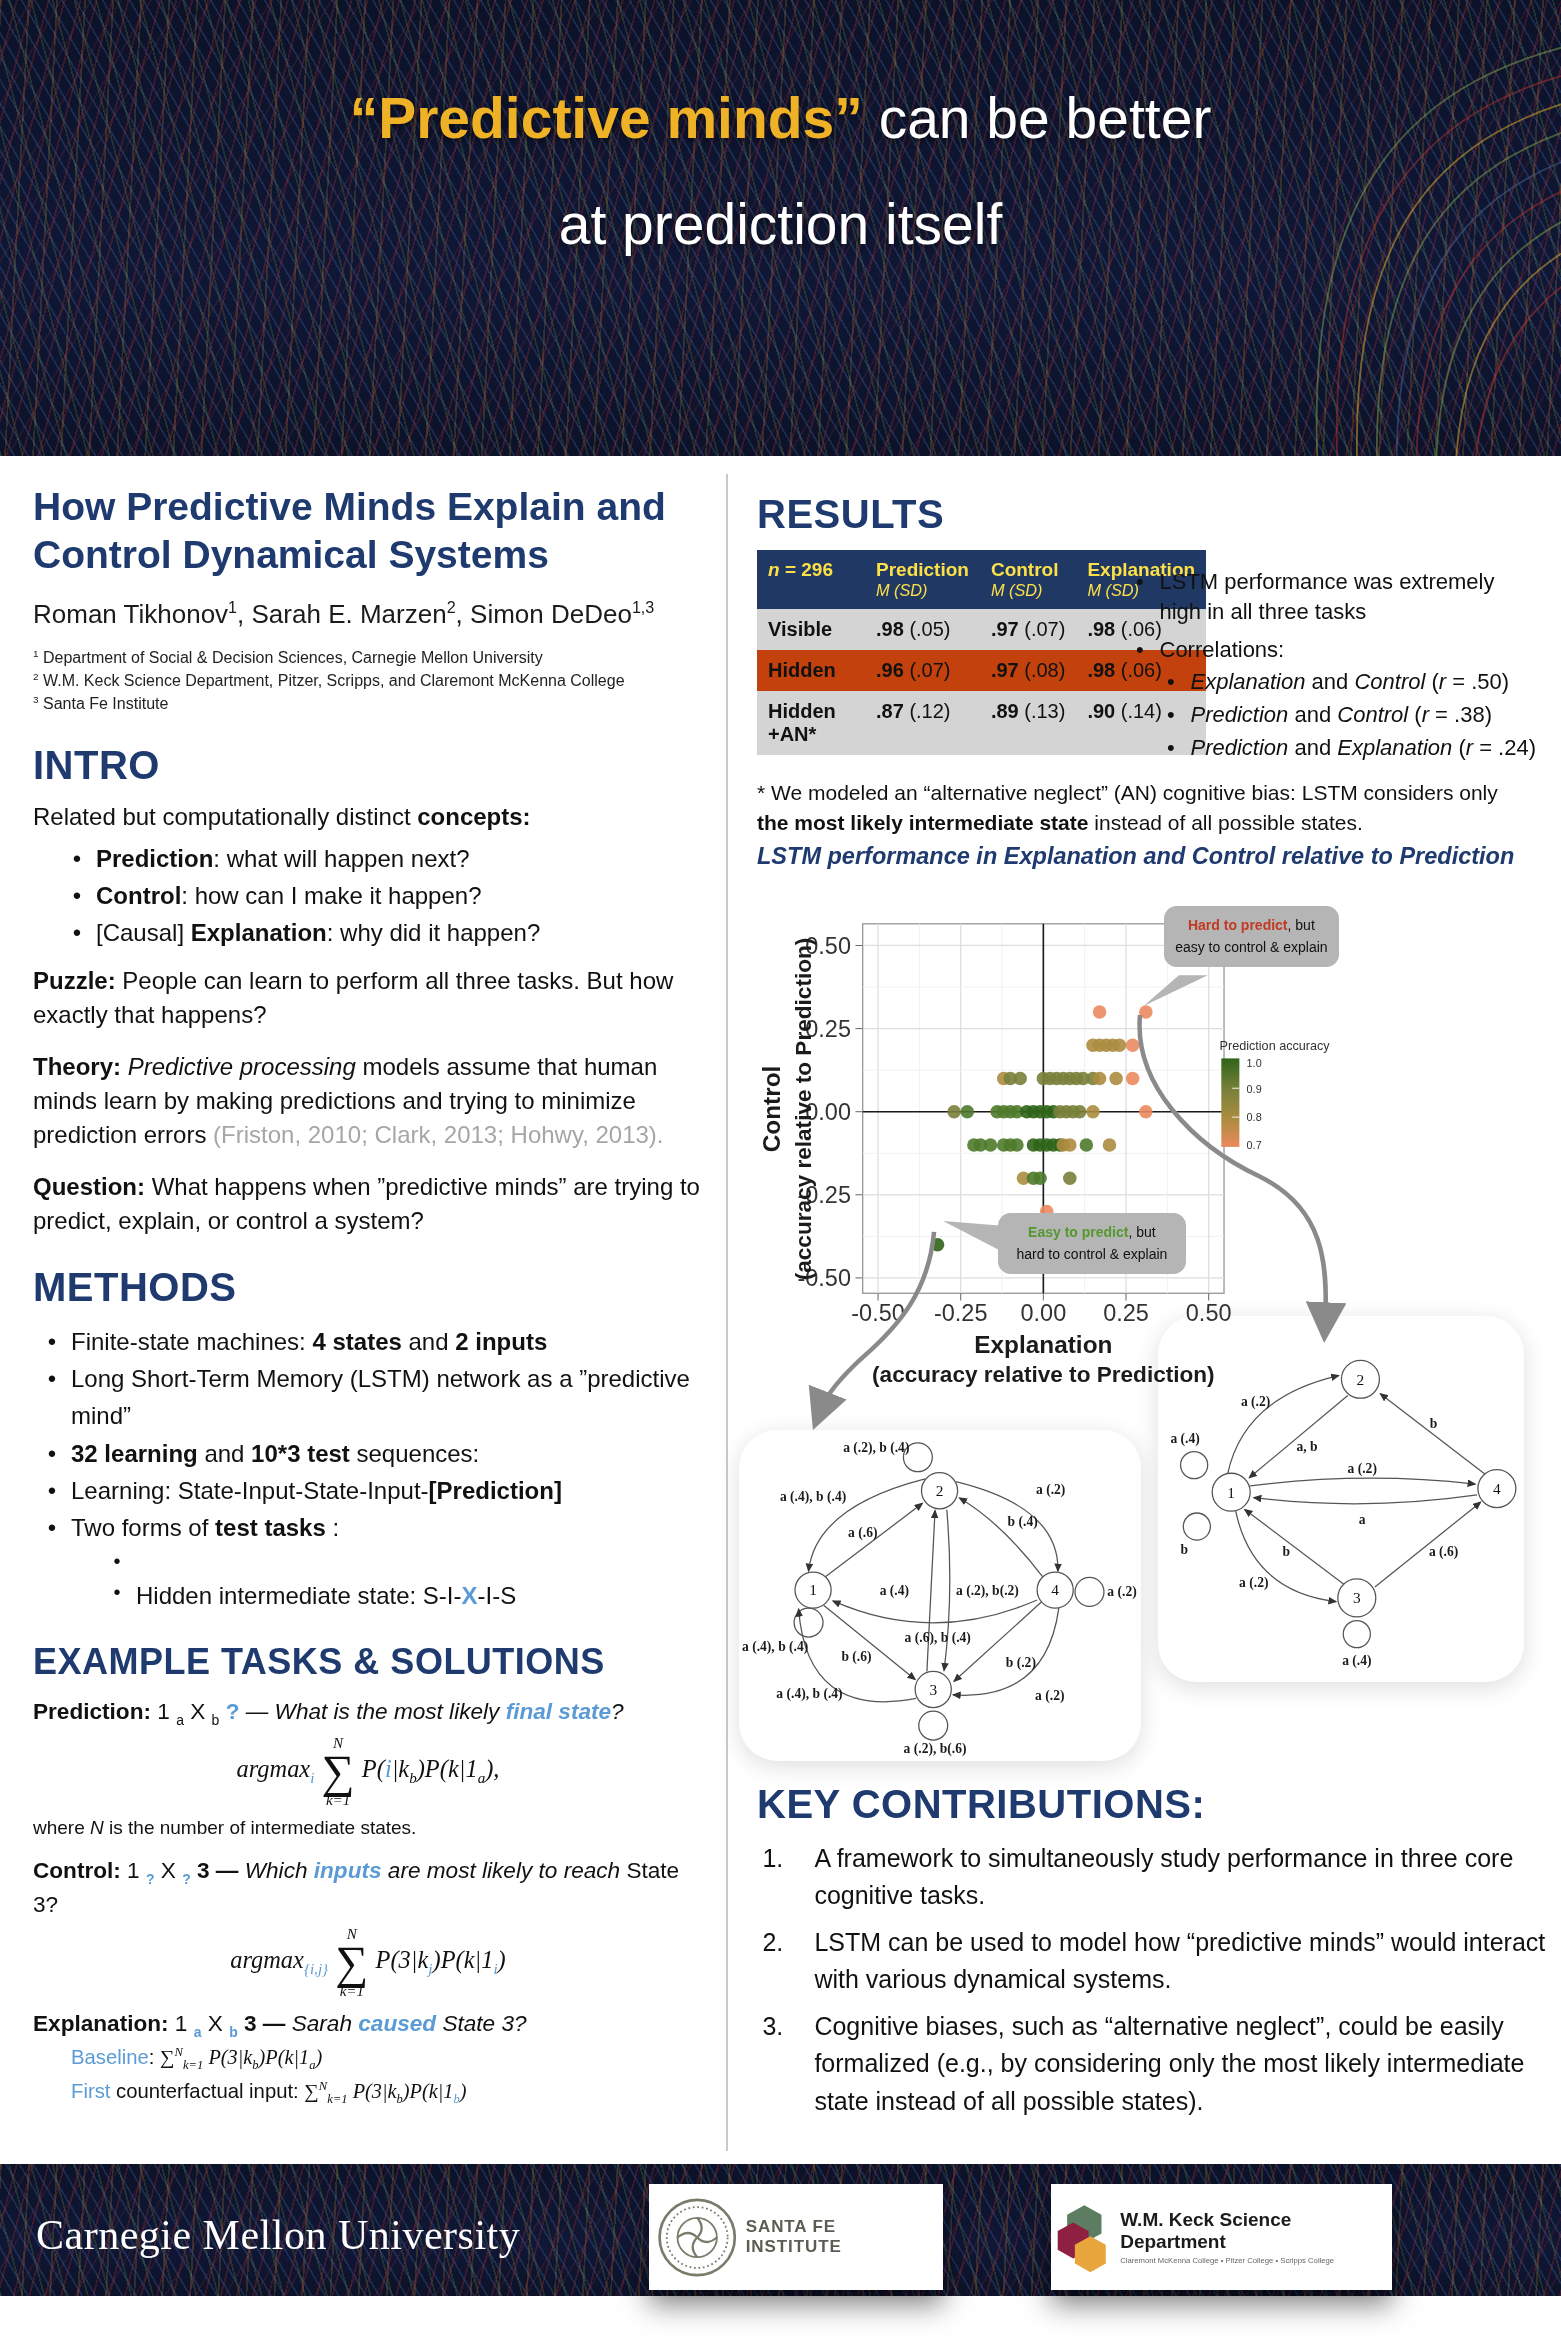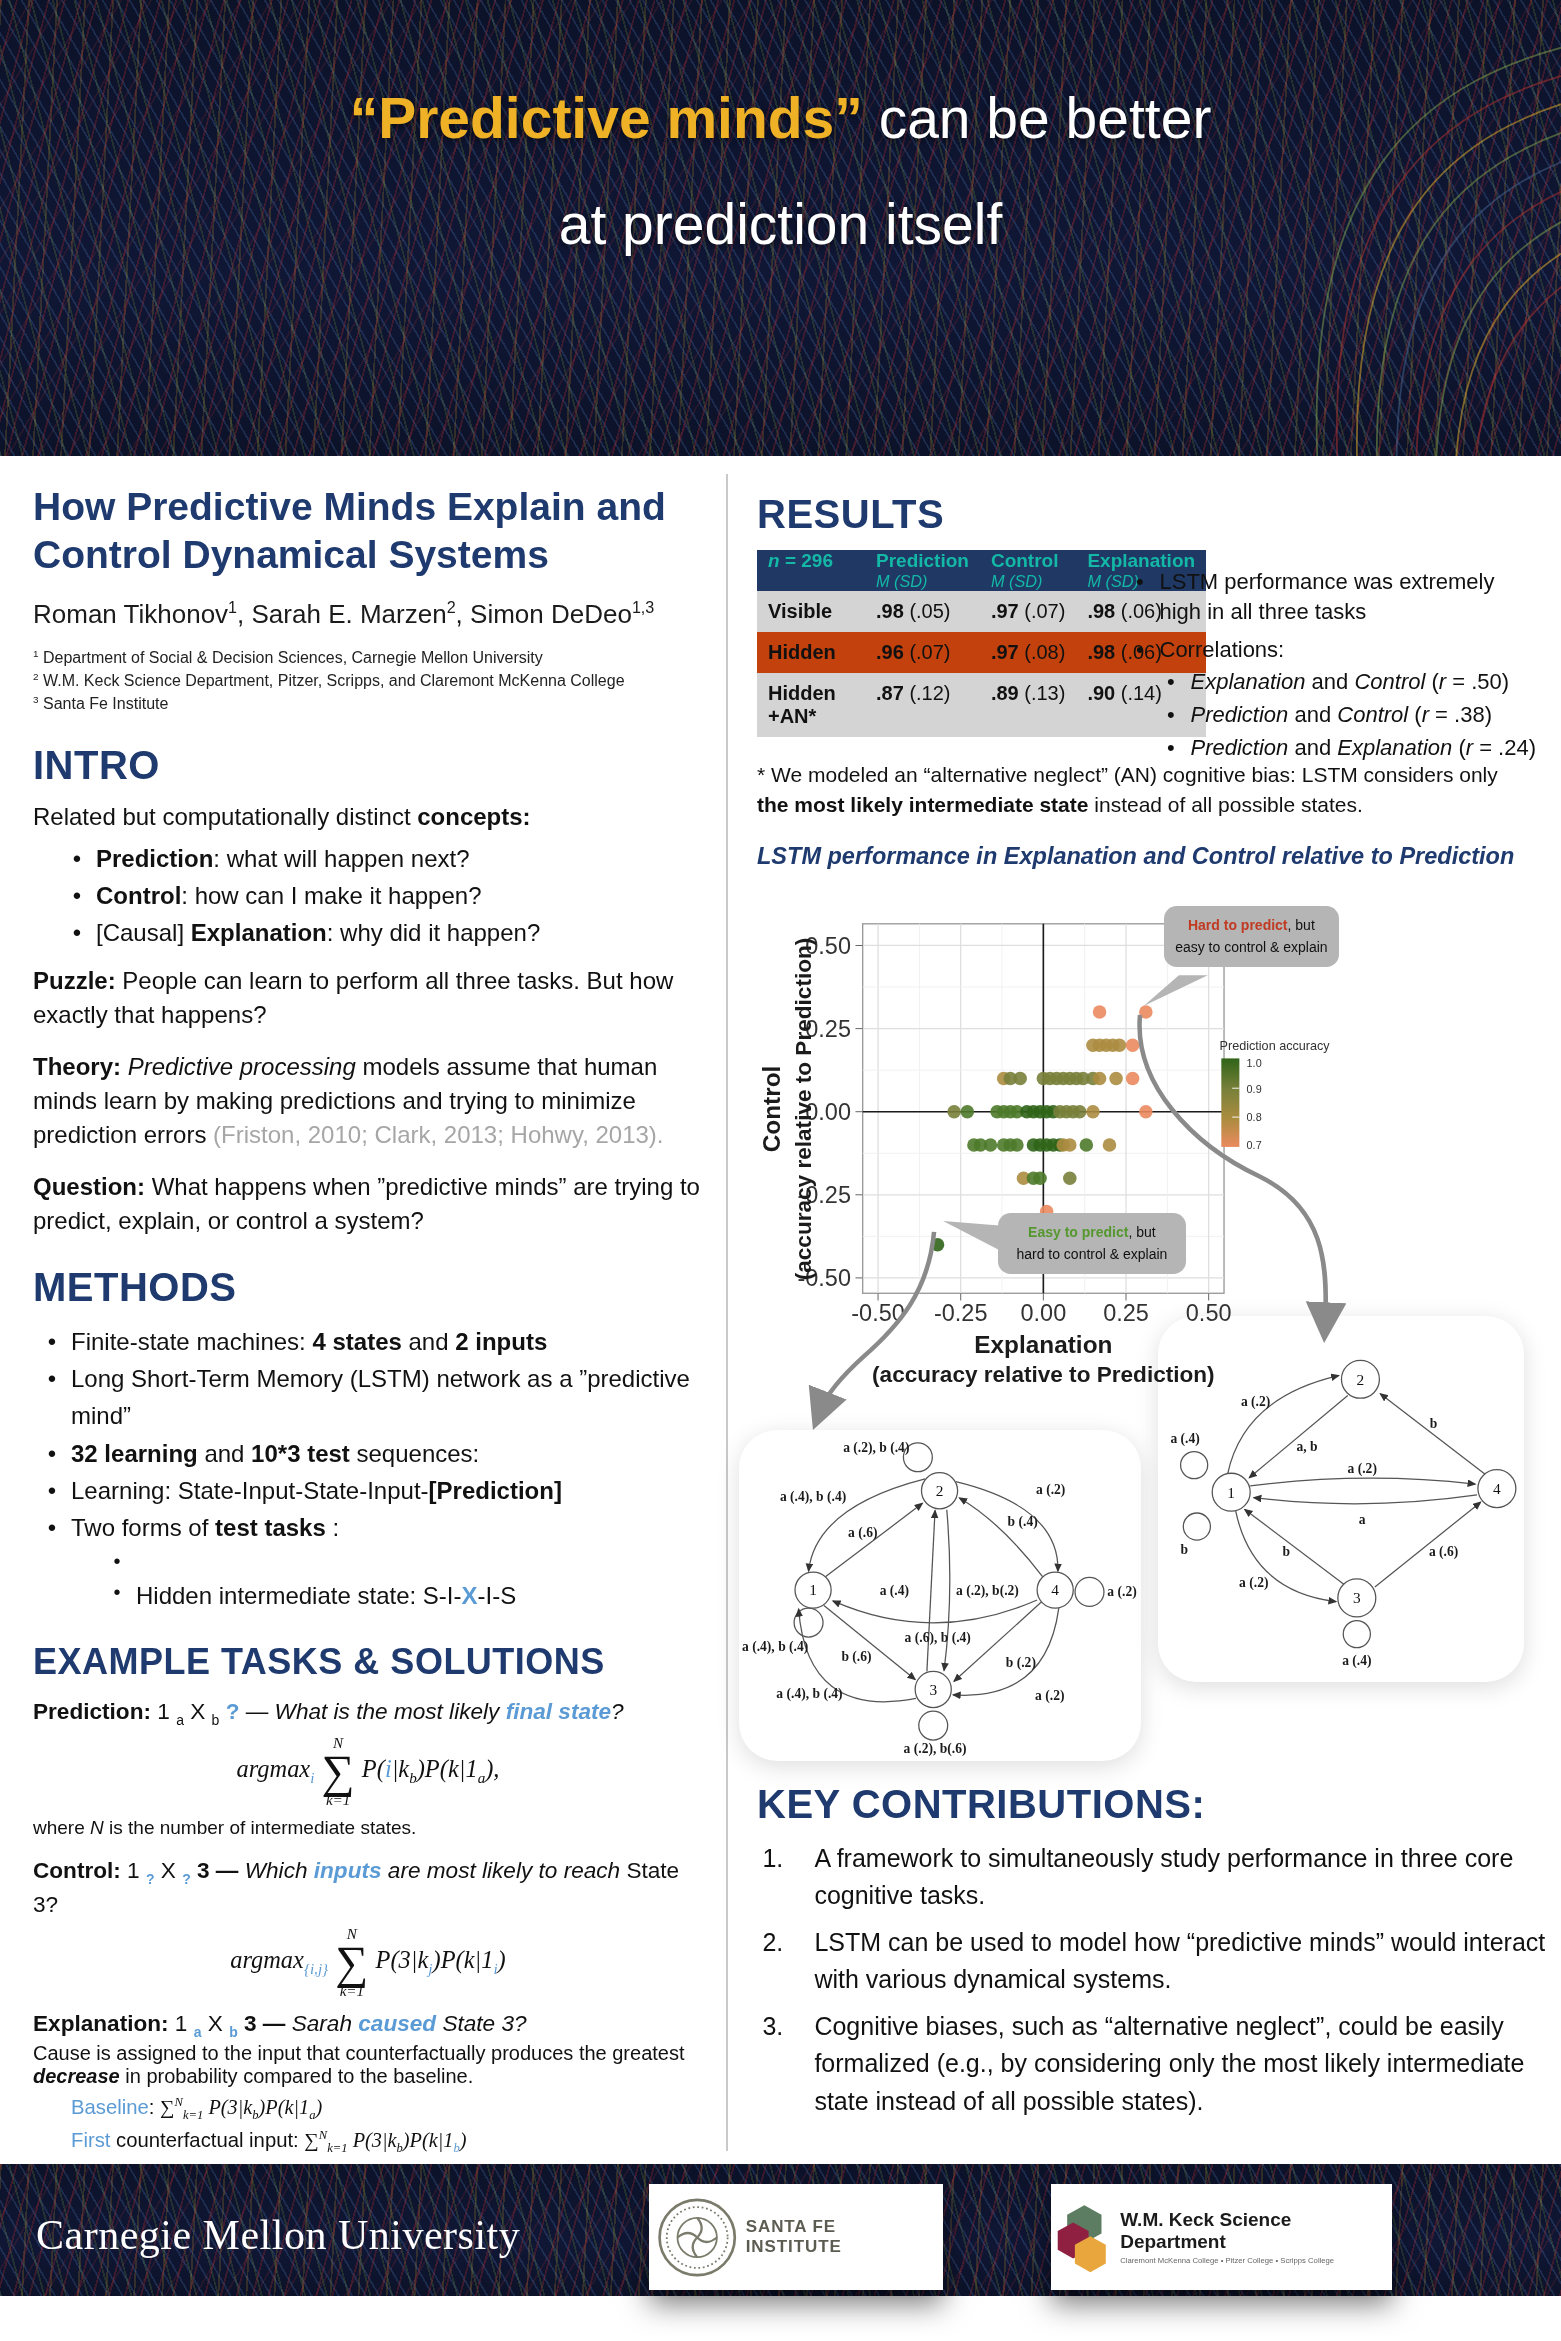--- a/index.html
+++ b/index.html
@@ -46,22 +46,22 @@
   .sum{display:inline-flex;flex-direction:column;align-items:center;line-height:1;
        vertical-align:middle;margin:0 7.2px;}
   .sum .sig{font-size:1.9em;font-style:normal;line-height:.9;}
   .sum .lim{font-size:.62em;}
   .smallnote{font-size:19px;margin:0 0 16.3px 0;}
   .cfline{font-size:20.3px;line-height:1.55;margin-left:38px;}
   
   .abs{position:absolute;}
   .results-wrap{left:757px;top:36px;width:777px;}
   .rtable{border-collapse:collapse;font-size:19px;}
-  .rtable th{background:#1f3864;color:#14b8a6;text-align:left;font-weight:700;
-             padding:0 11px;vertical-align:top;}
+  .rtable th{background:#1f3864;color:#fde047;text-align:left;font-weight:700;
+             padding:9px 11px;vertical-align:top;}
   .rtable th .subhead{font-weight:400;font-style:italic;font-size:16.3px;}
   .rtable td{padding:9px 11px;vertical-align:top;font-size:20px;}
   .rtable tr.odd td{background:#d4d4d4;}
   .rtable tr.even td{background:#c2410c;}
   .rtable .rowlab{font-weight:700;}
   .rbullets{position:absolute;left:379px;top:75px;width:402px;font-size:22px;line-height:1.35;}
   .rb{display:flex;margin-bottom:9px;}
   .rb .dot{flex:0 0 23.5px;}
   .rb.lvl2{margin-left:31px;margin-bottom:3.6px;}
   .footnote{font-size:21px;line-height:1.42;margin-top:0;}
@@ -193,21 +193,20 @@
       <p class="smallnote"><span>where </span><span class="i">N</span><span> is the number of intermediate states.</span></p>
       <p class="body-t" style="font-size:22.6px;margin-bottom:1.8px"><span class="b">Control:</span><span> 1 </span><span class="sub blue b">?</span><span> X </span><span class="sub blue b">?</span><span class="b"> 3 — </span><span class="i">Which </span><span class="blue bi">inputs</span><span class="i"> are most likely to reach </span><span>State 3?</span></p>
       <div class="formula">
         <span><span>argmax</span><span class="sub blue">{i,j}</span></span><span class="sum">
             <span class="lim">N</span>
             <span class="sig">∑</span>
             <span class="lim">k=1</span>
           </span><span><span>P(3|k</span><span class="sub blue">j</span><span>)P(k|1</span><span class="sub blue">i</span><span>)</span></span>
       </div>
       <p class="body-t" style="font-size:22.6px;margin-bottom:0"><span class="b">Explanation:</span><span> 1 </span><span class="sub blue b">a</span><span> X </span><span class="sub blue b">b</span><span class="b"> 3 — </span><span class="i">Sarah </span><span class="blue bi">caused</span><span class="i"> State 3?</span></p>
-      <p class="smallnote" style="font-size:20px;margin-bottom:3.6px"><span>Cause is assigned to the input that counterfactually produces the greatest </span><span class="bi">decrease</span><span> in probability compared to the baseline.</span></p>
       <div class="cfline"><span class="blue">Baseline</span><span>: </span><span class="m">∑</span><span class="sup m">N</span><span class="sub m">k=1</span><span class="m"> P(3|k</span><span class="sub m">b</span><span class="m">)P(k|1</span><span class="sub m">a</span><span class="m">)</span></div>
       <div class="cfline"><span class="blue">First</span><span> counterfactual input: </span><span class="m">∑</span><span class="sup m">N</span><span class="sub m">k=1</span><span class="m"> P(3|k</span><span class="sub m">b</span><span class="m">)P(k|1</span><span class="sub m blue">b</span><span class="m">)</span></div>
 
     </div>
 
     <div class="abs results-wrap">
       <h3 class="sec" style="margin-top:0">RESULTS</h3>
       <table class="rtable">
         <tbody>
             <tr>

